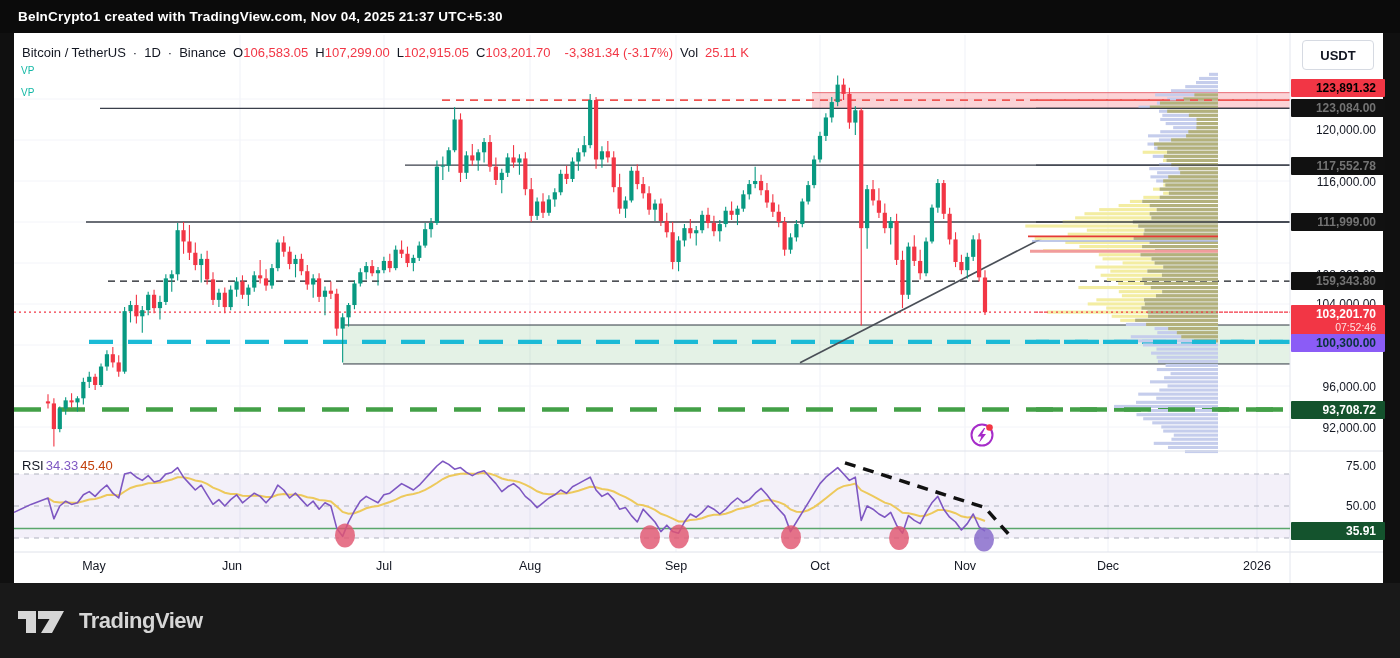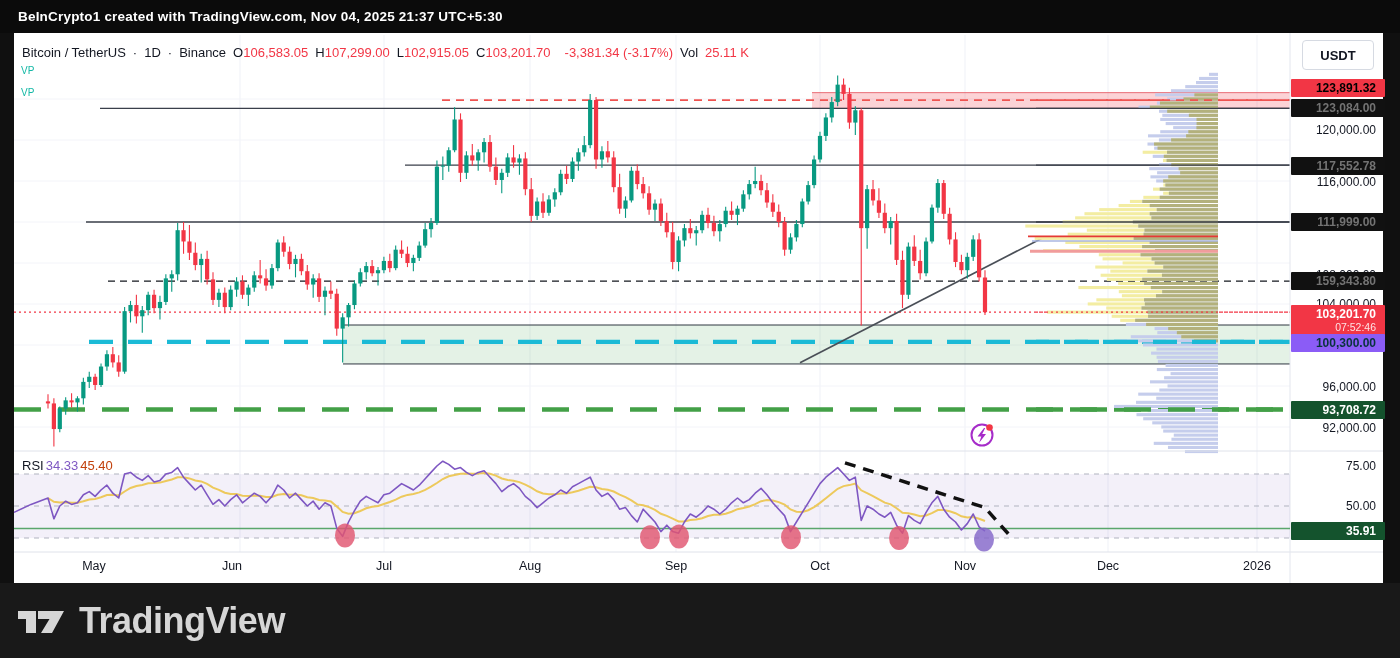--- a/index.html
+++ b/index.html
@@ -22,21 +22,21 @@
   .ax-cyan{background:#8b5cf6;color:#08333c;font-weight:600;}
   .ax-green{background:#14532d;color:#fff;font-weight:600;}
   .ax-redtall{background:#f23645;color:#fff;font-weight:600;height:31px;flex-direction:column;align-items:flex-end;justify-content:center;line-height:1.2;}
   .ax-redtall .sub{font-size:10.5px;font-weight:400;color:#ffe1e3;}
   .t-label{position:absolute;top:559px;transform:translateX(-50%);font-size:12.5px;color:#131722;}
   #rsi-legend{position:absolute;left:22px;top:458px;font-size:13px;display:flex;gap:2px;color:#131722;font-weight:500;}
   #rsi-legend .v1{color:#7e57c2;}
   #rsi-legend .v2{color:#c2410c;}
   #footer{position:absolute;left:0;top:583px;width:1400px;height:75px;background:#191919;display:flex;align-items:center;
           padding-left:18px;gap:11px;box-sizing:border-box;}
-  #footer .word{font-size:36px;font-weight:700;color:#d6d6d6;letter-spacing:-.5px;}
+  #footer .word{font-size:22px;font-weight:700;color:#d6d6d6;letter-spacing:-.5px;}
 </style>
 </head>
 <body>
 
 <div id="stage">
   <div id="topbar">
     <span>BeInCrypto1 created with TradingView.com, Nov 04, 2025 21:37 UTC+5:30</span>
   </div>
 
   <div id="panel"></div>

